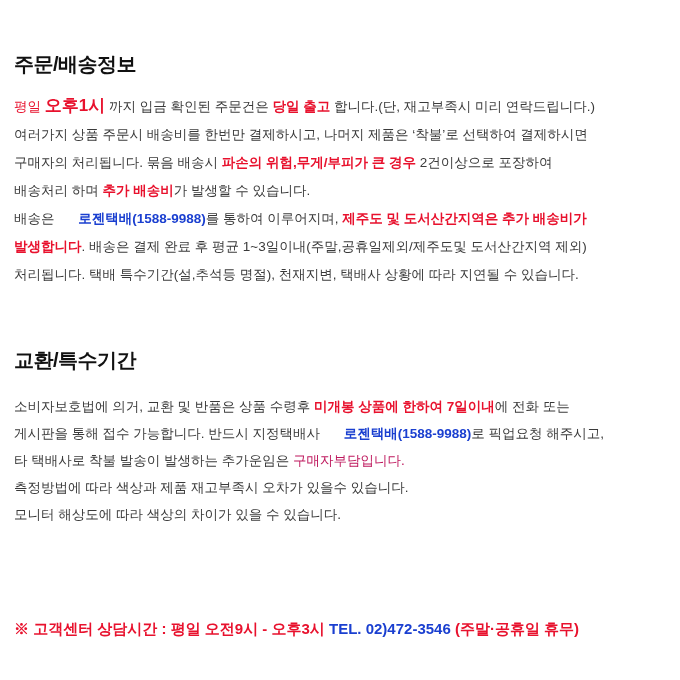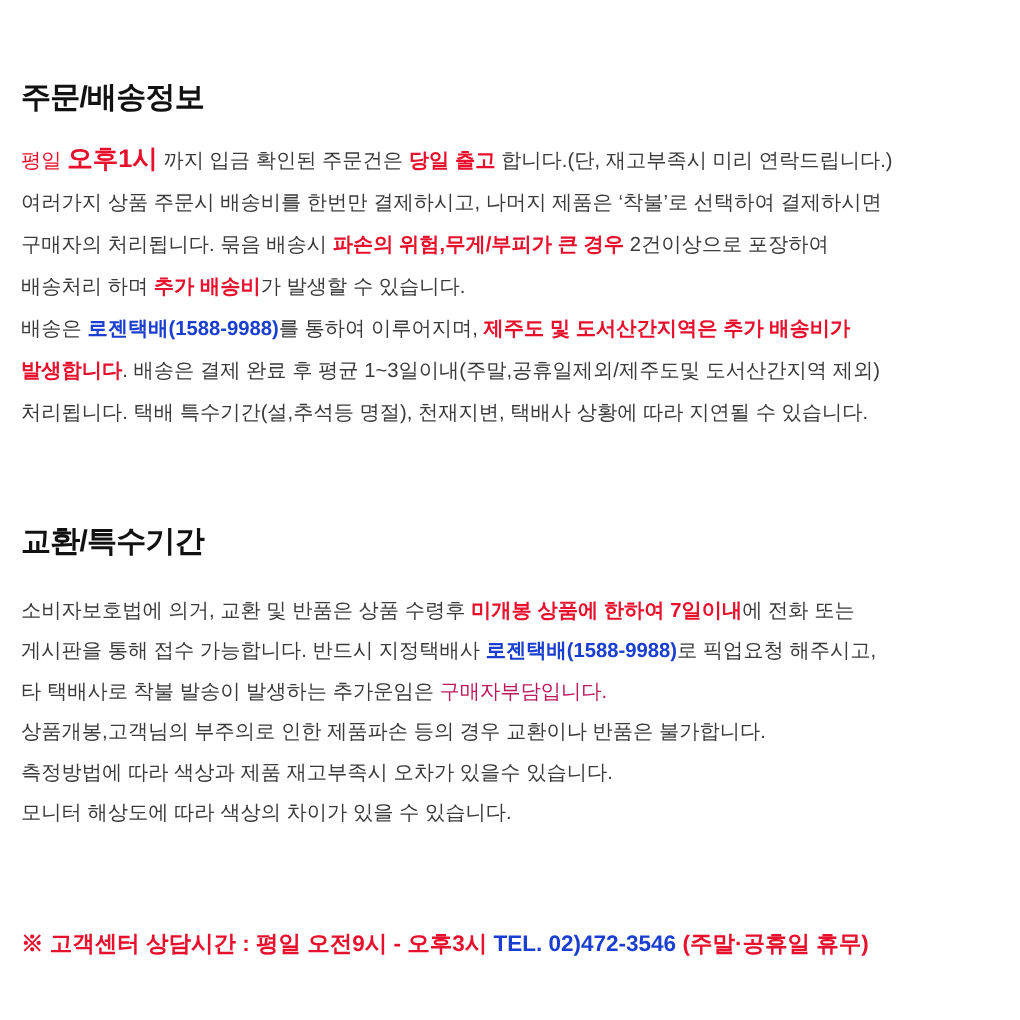--- a/index.html
+++ b/index.html
@@ -61,20 +61,21 @@
   .red {
     color: #e8112d;
     font-weight: bold;
   }
   .red-plain {
     color: #e8112d;
   }
   .blue {
     color: #1a3fd0;
     font-weight: bold;
+    margin-left: 20px;
   }
   .blue-plain {
     color: #be185d;
   }
   .big-red {
     color: #e8112d;
     font-weight: bold;
     font-size: 17px;
   }
   .footer {
@@ -110,20 +111,19 @@
       <div class="line"><span class="red">발생합니다</span><span>. 배송은 결제 완료 후 평균 1~3일이내(주말,공휴일제외/제주도및 도서산간지역 제외)</span></div>
       <div class="line"><span>처리됩니다. 택배 특수기간(설,추석등 명절), 천재지변, 택배사 상황에 따라 지연될 수 있습니다.</span></div>
     </div>
 
   <h2 class="section-title title-exchange">교환/특수기간</h2>
 
   <div class="body-exchange">
       <div class="line"><span>소비자보호법에 의거, 교환 및 반품은 상품 수령후 </span><span class="red">미개봉 상품에 한하여 7일이내</span><span>에 전화 또는</span></div>
       <div class="line"><span>게시판을 통해 접수 가능합니다. 반드시 지정택배사 </span><span class="blue">로젠택배(1588-9988)</span><span>로 픽업요청 해주시고,</span></div>
       <div class="line"><span>타 택배사로 착불 발송이 발생하는 추가운임은 </span><span class="blue-plain">구매자부담입니다.</span></div>
-      <div class="line"><span>상품개봉,고객님의 부주의로 인한 제품파손 등의 경우 교환이나 반품은 불가합니다.</span></div>
       <div class="line"><span>측정방법에 따라 색상과 제품 재고부족시 오차가 있을수 있습니다.</span></div>
       <div class="line"><span>모니터 해상도에 따라 색상의 차이가 있을 수 있습니다.</span></div>
     </div>
 
   <div class="footer"><span class="star">※ 고객센터 상담시간 : 평일 오전9시 - 오후3시  </span><span class="tel">TEL. 02)472-3546</span><span class="star"> (주말·공휴일 휴무)</span></div>
 
 </div>
 
 </body></html>

